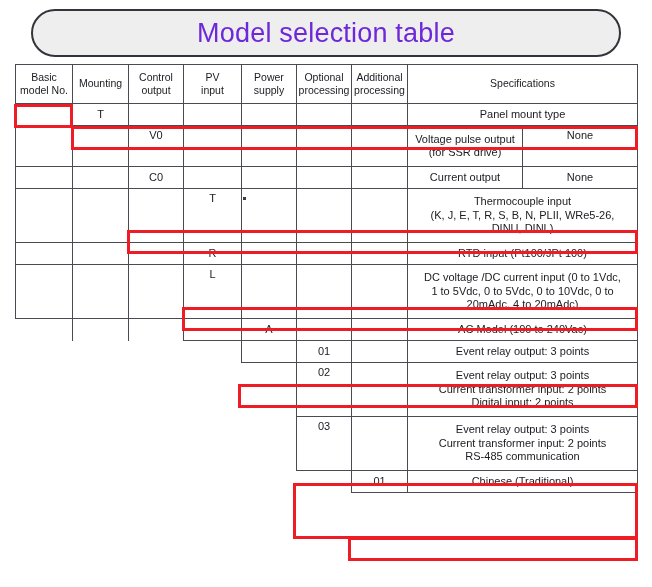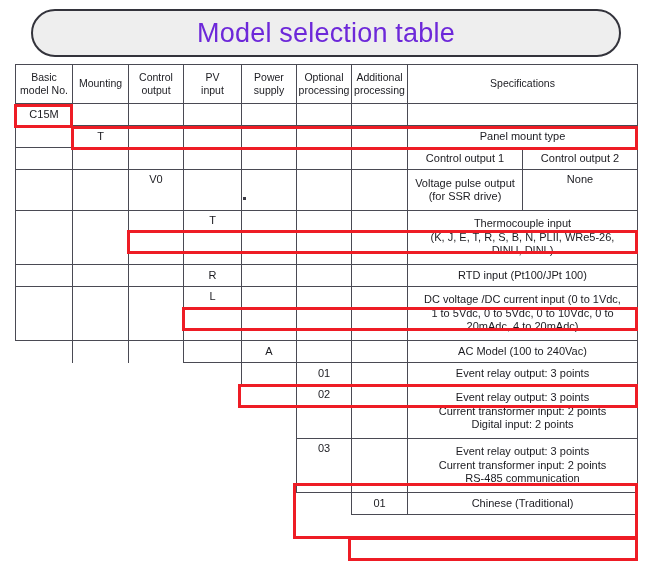--- a/index.html
+++ b/index.html
@@ -131,70 +131,60 @@
         </th>
         <th class="hdr">
           <div>Additional</div>
           <div>processing</div>
         </th>
         <th class="hdr" colspan="2">
           <div>Specifications</div>
         </th>
       </tr>
 
-      <tr class="r1">
-        <td class="code">C15M</td>
-        <td class="blank"></td>
-        <td class="blank"></td>
-        <td class="blank"></td>
-        <td class="blank"></td>
-        <td class="blank"></td>
-        <td class="blank"></td>
-        <td class="spec" colspan="2"></td>
-      </tr>
 
       <tr class="r1">
         <td class="blank"></td>
         <td class="code">T</td>
         <td class="blank"></td>
         <td class="blank"></td>
         <td class="blank"></td>
         <td class="blank"></td>
         <td class="blank"></td>
         <td class="spec" colspan="2">Panel mount type</td>
       </tr>
 
-      <tr class="r1">
-        <td class="blank"></td>
-        <td class="blank"></td>
-        <td class="blank"></td>
-        <td class="blank"></td>
-        <td class="blank"></td>
-        <td class="blank"></td>
-        <td class="blank"></td>
-        <td class="spec-c">Control output 1</td>
-        <td class="spec-c">Control output 2</td>
-      </tr>
 
 
       <tr class="r2">
         <td class="blank"></td>
         <td class="blank"></td>
         <td class="code" style="vertical-align:top;padding-top:3px;margin-left:28px;">V0</td>
         <td class="blank"></td>
         <td class="blank"></td>
         <td class="blank"></td>
         <td class="blank"></td>
         <td class="spec-c">
           <div>Voltage pulse output</div>
           <div>(for SSR drive)</div>
         </td>
         <td class="spec-c" style="vertical-align:top;padding-top:3px;">None</td>
       </tr>
 
+      <tr class="r1">
+        <td class="blank"></td>
+        <td class="blank"></td>
+        <td class="code">C0</td>
+        <td class="blank"></td>
+        <td class="blank"></td>
+        <td class="blank"></td>
+        <td class="blank"></td>
+        <td class="spec-c">Current output</td>
+        <td class="spec-c">None</td>
+      </tr>
 
       <tr class="r3">
         <td class="blank"></td>
         <td class="blank"></td>
         <td class="blank"></td>
         <td class="code" style="vertical-align:top;padding-top:3px;">T</td>
         <td class="blank"></td>
         <td class="blank"></td>
         <td class="blank"></td>
         <td class="spec" colspan="2">

